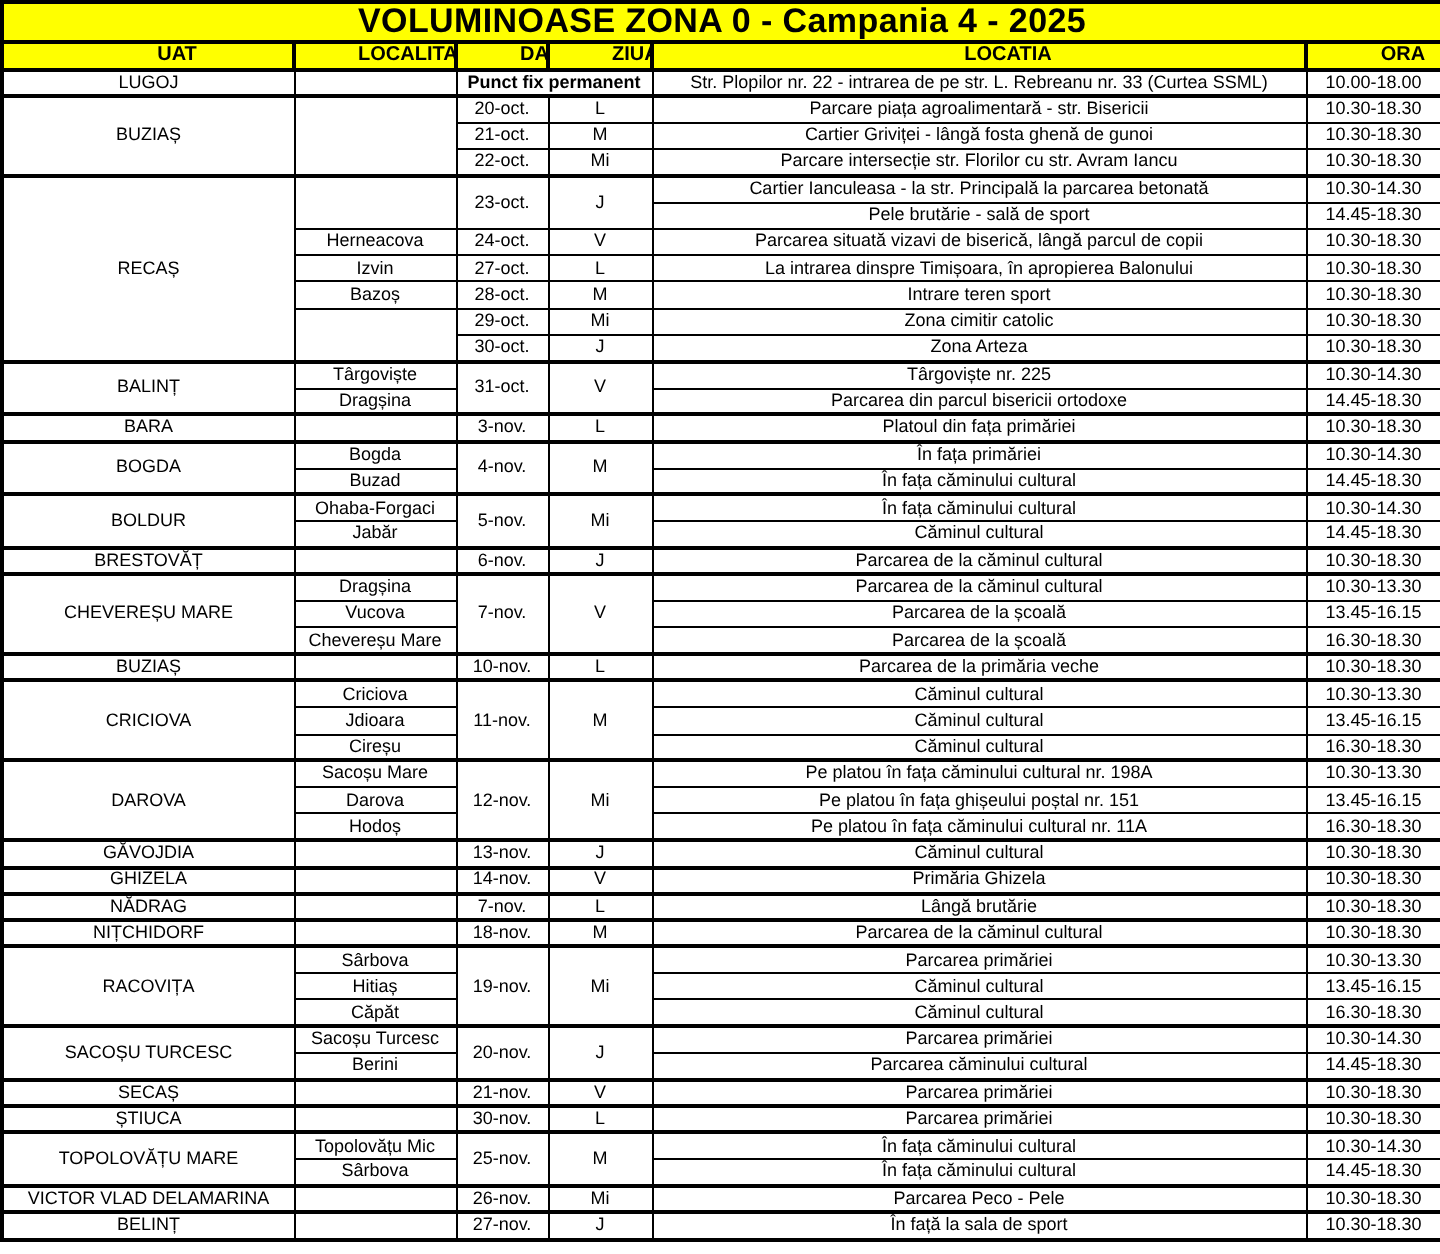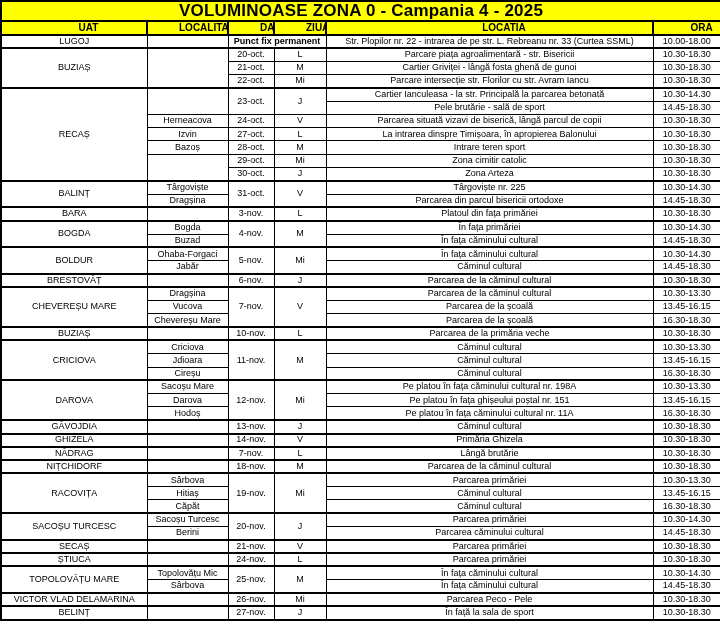--- a/index.html
+++ b/index.html
@@ -334,21 +334,21 @@
     <td>SECAȘ</td>
     <td></td>
     <td>21-nov.</td>
     <td>V</td>
     <td>Parcarea primăriei</td>
     <td>10.30-18.30</td>
   </tr>
   <tr class="gs">
     <td>ȘTIUCA</td>
     <td></td>
-    <td>24-nov.</td>
+    <td>30-nov.</td>
     <td>L</td>
     <td>Parcarea primăriei</td>
     <td>10.30-18.30</td>
   </tr>
 
   <tr class="gs">
     <td rowspan="2" class="ub">TOPOLOVĂȚU MARE</td>
     <td>Topolovățu Mic</td>
     <td rowspan="2">25-nov.</td>
     <td rowspan="2">M</td>

